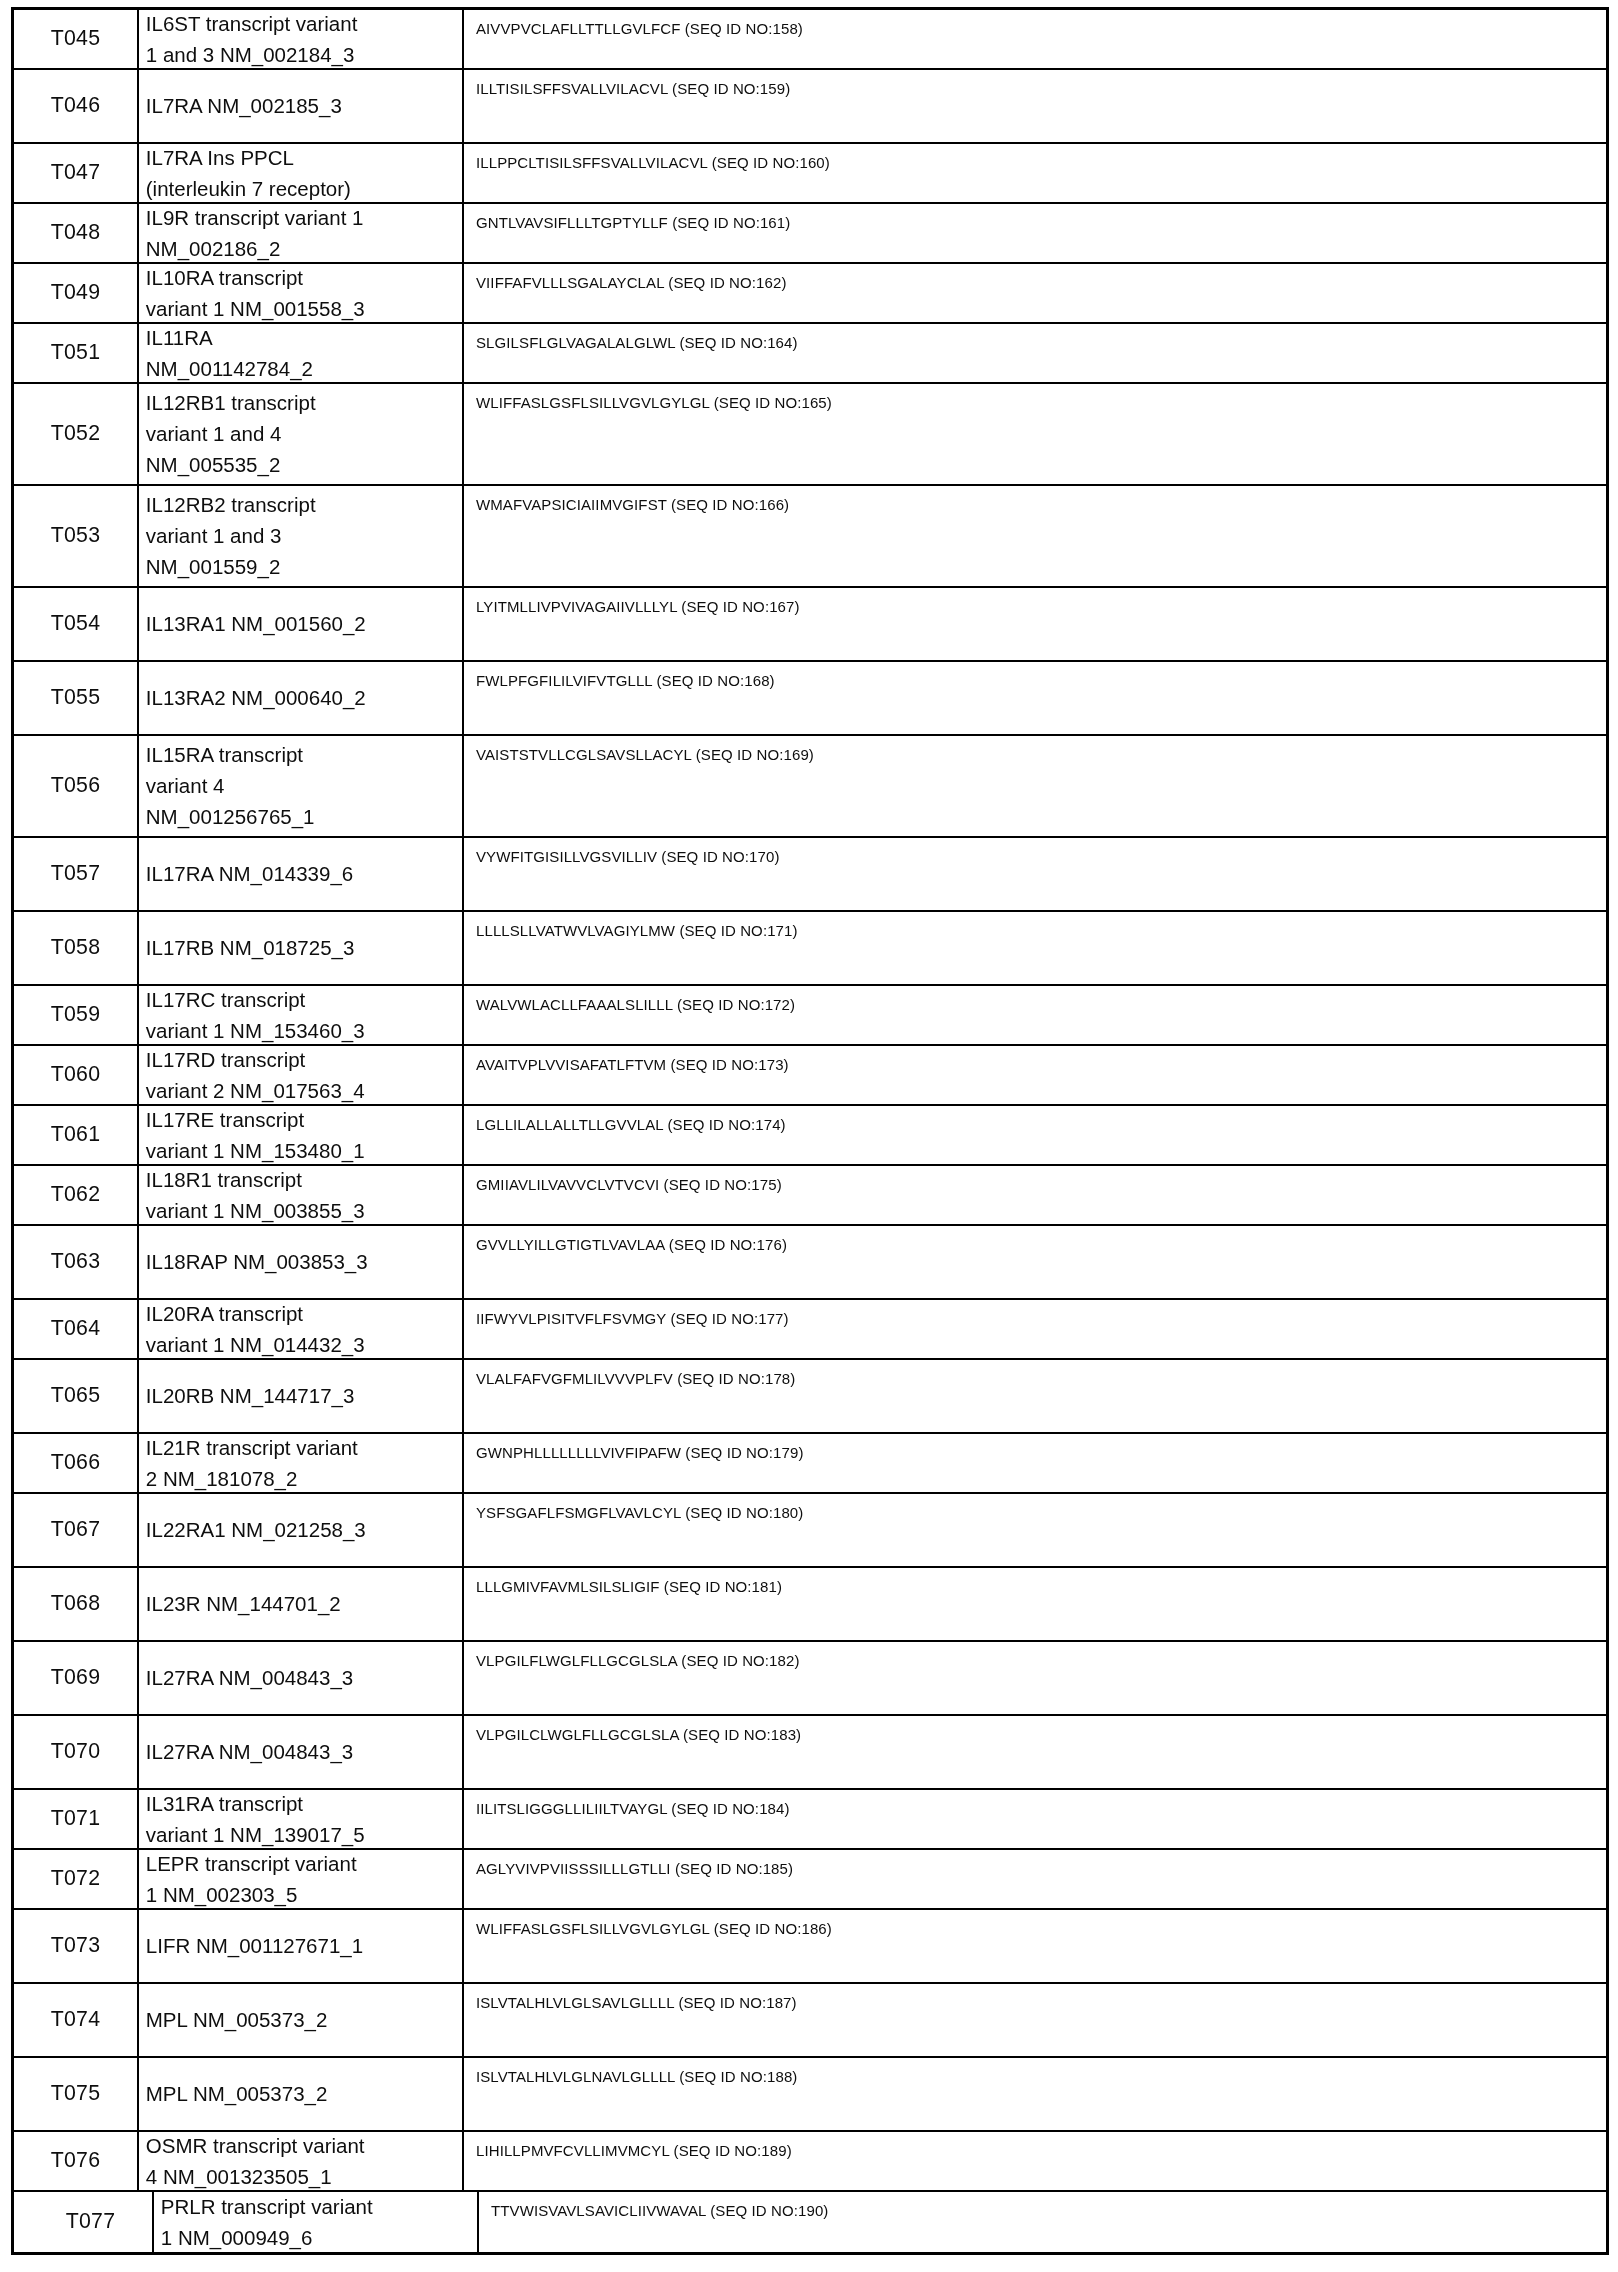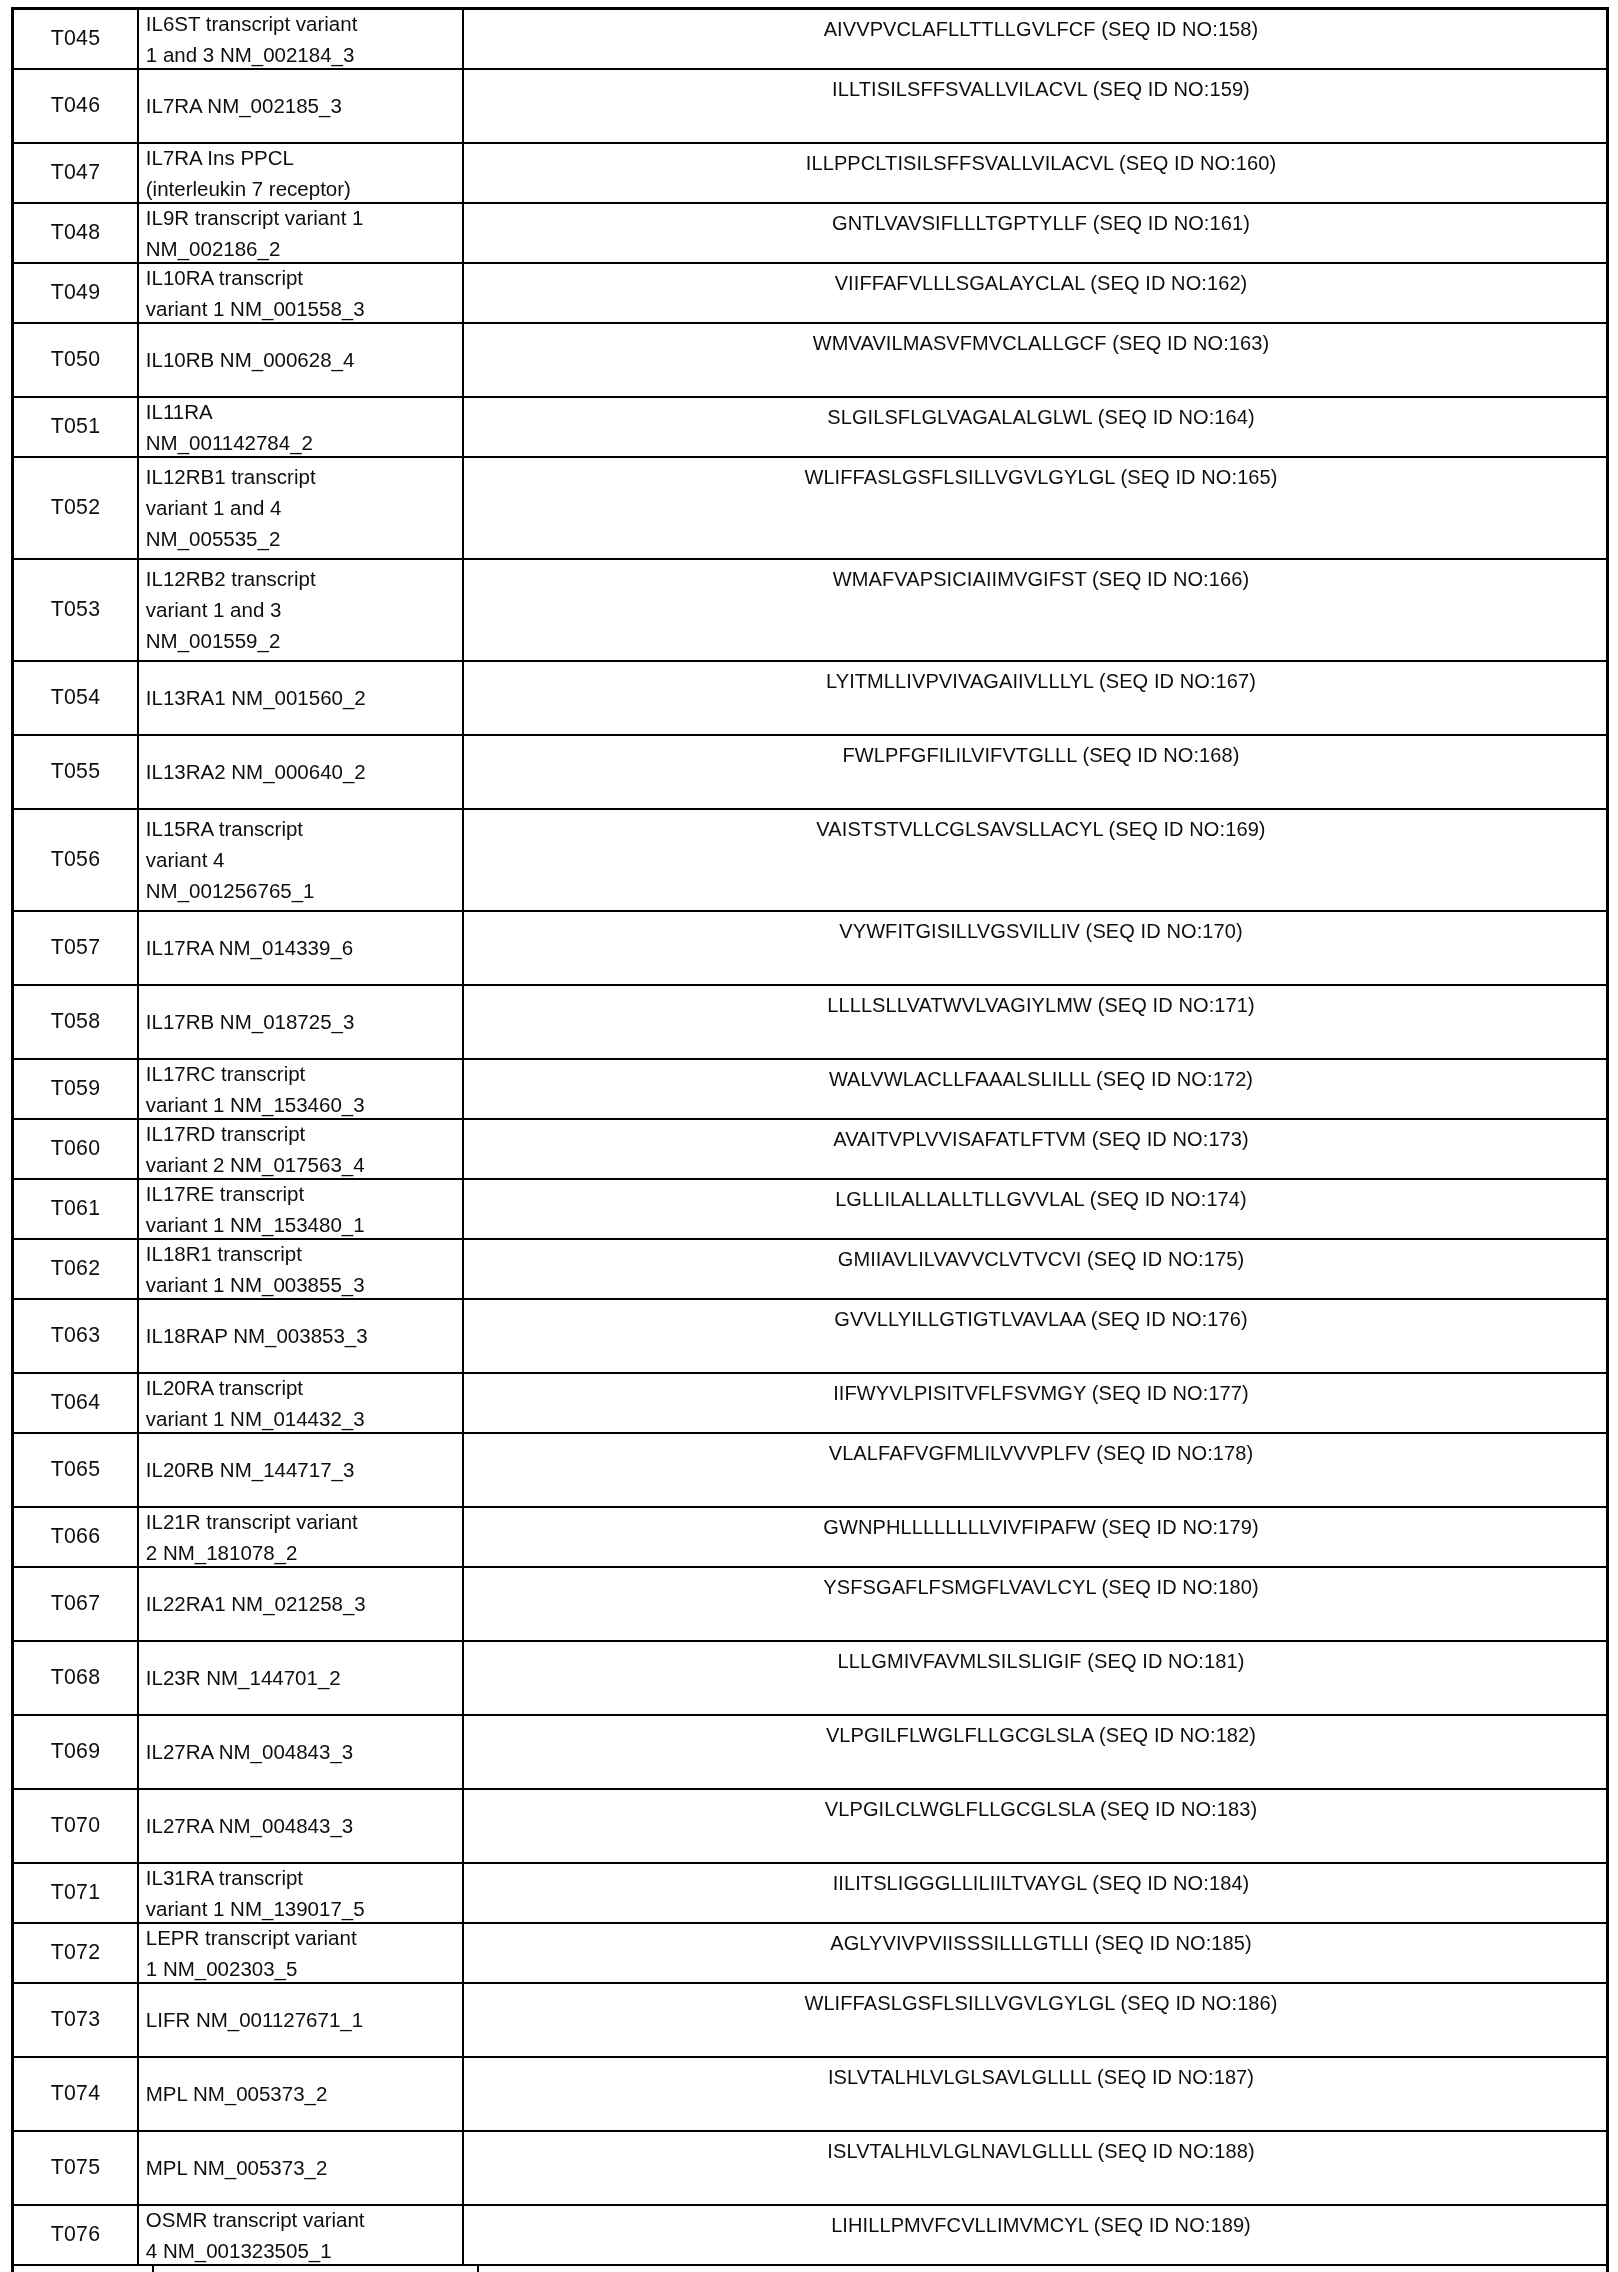--- a/index.html
+++ b/index.html
@@ -55,25 +55,24 @@
     flex-direction: column;
     align-items: flex-start;
     justify-content: center;
     text-align: center;
     font-size: 20.5px;
     line-height: 31px;
     padding: 1.7px 6.8px;
   }
   .seq-cell {
     padding: 6px 0 0 12px;
-    font-size: 20px;
+    font-size: 15px;
     line-height: 26.5px;
     white-space: nowrap;
     letter-spacing: 0.1px;
-    text-align: center;
   }
 </style>
 </head>
 <body>
 
 <div class="seq-table">
     <div class="row lines-2">
       <div class="cell id-cell">T045</div>
       <div class="cell name-cell">
         <div class="name-line">IL6ST transcript variant</div>
@@ -105,27 +104,20 @@
       <div class="cell seq-cell">GNTLVAVSIFLLLTGPTYLLF (SEQ ID NO:161)</div>
     </div>
     <div class="row lines-2">
       <div class="cell id-cell">T049</div>
       <div class="cell name-cell">
         <div class="name-line">IL10RA transcript</div>
         <div class="name-line">variant 1 NM_001558_3</div>
       </div>
       <div class="cell seq-cell">VIIFFAFVLLLSGALAYCLAL (SEQ ID NO:162)</div>
     </div>
-    <div class="row lines-1">
-      <div class="cell id-cell">T050</div>
-      <div class="cell name-cell">
-        <div class="name-line">IL10RB NM_000628_4</div>
-      </div>
-      <div class="cell seq-cell">WMVAVILMASVFMVCLALLGCF (SEQ ID NO:163)</div>
-    </div>
     <div class="row lines-2">
       <div class="cell id-cell">T051</div>
       <div class="cell name-cell">
         <div class="name-line">IL11RA</div>
         <div class="name-line">NM_001142784_2</div>
       </div>
       <div class="cell seq-cell">SLGILSFLGLVAGALALGLWL (SEQ ID NO:164)</div>
     </div>
     <div class="row lines-3">
       <div class="cell id-cell">T052</div>

